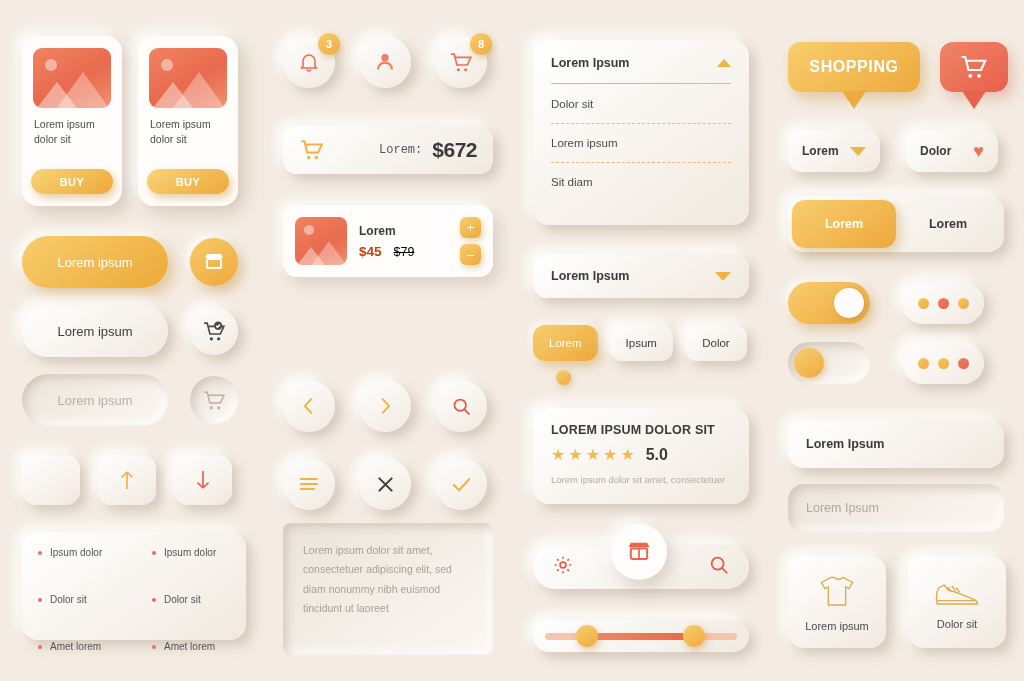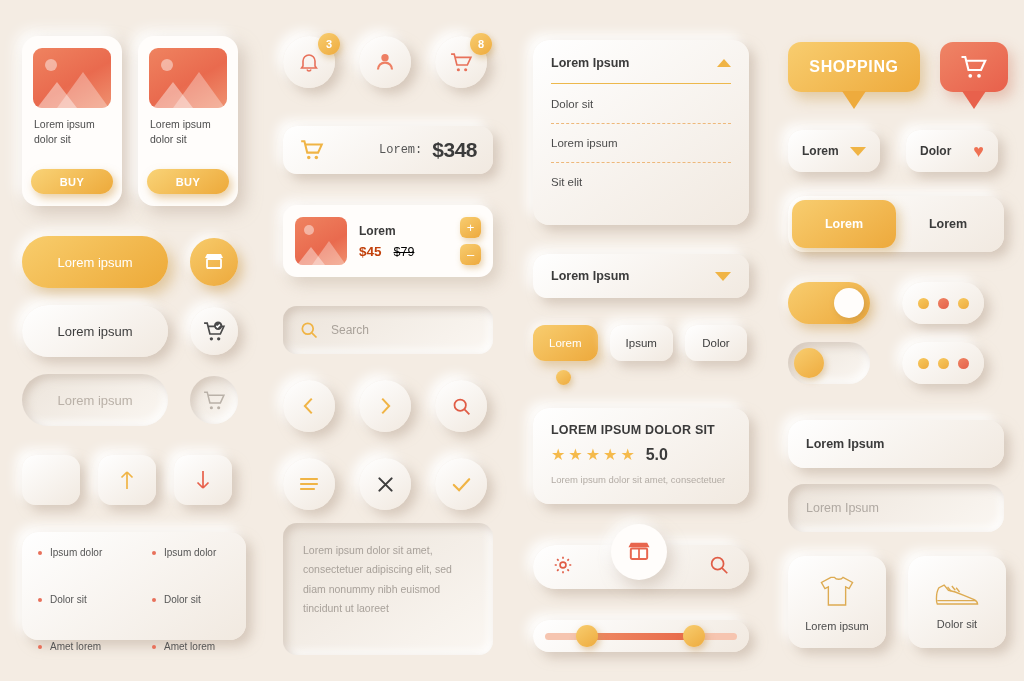--- a/index.html
+++ b/index.html
@@ -119,21 +119,21 @@
   }
   .search-ph { font-size:12px; color:#a9a29a; }
 
   .nav-grid { position:absolute; left:283px; top:380px; display:grid;
     grid-template-columns:repeat(3,52px); gap:26px 24px; }
   .nav-circ { width:52px; height:52px; border-radius:50%;
     display:flex; align-items:center; justify-content:center; }
 
   .textarea {
     position:absolute; left:283px; top:523px; width:210px; height:132px;
-    border-radius:14px; padding:18px 20px; font-size:10.5px; color:#a8a19a; line-height:1.85;
+    border-radius:8px; padding:18px 20px; font-size:10.5px; color:#a8a19a; line-height:1.85;
   }
 
   
   .accordion {
     position:absolute; left:533px; top:40px; width:216px; height:185px;
     border-radius:16px; padding:16px 18px;
   }
   .acc-head { display:flex; align-items:center; justify-content:space-between;
     font-size:12.5px; font-weight:bold; color:#3b3b3b; }
   .acc-rule { height:1px; background:#edb84c; margin:13px 0 14px; }
@@ -370,21 +370,21 @@
     </div>
   </div>
 
   <div class="total-bar neu">
     <svg width="26" height="26" viewBox="0 0 24 24" fill="none" stroke="#f0b445" stroke-width="1.9">
       <path d="M2 4h3l2.6 10.4h10L21 7H6"></path>
       <circle cx="9" cy="19" r="1.6" fill="#f0b445" stroke="none"></circle>
       <circle cx="16" cy="19" r="1.6" fill="#f0b445" stroke="none"></circle>
     </svg>
     <span class="total-label">Lorem:</span>
-    <span class="total-val">$348</span>
+    <span class="total-val">$672</span>
   </div>
 
   <div class="cart-item">
     <div class="cart-thumb">
       <div class="sun" style="left:9px;top:8px;width:10px;height:10px;position:absolute;border-radius:50%;background:rgba(255,255,255,.45)"></div>
       <div style="position:absolute;bottom:0;left:2px;width:0;height:0;border-style:solid;border-width:0 14px 18px 14px;border-color:transparent transparent rgba(255,255,255,.42) transparent"></div>
       <div style="position:absolute;bottom:0;right:1px;width:0;height:0;border-style:solid;border-width:0 17px 24px 17px;border-color:transparent transparent rgba(255,255,255,.32) transparent"></div>
     </div>
     <div>
       <div class="ci-name">Lorem</div>
@@ -392,27 +392,20 @@
         <span class="ci-new">$45</span>
         <span class="ci-old">$79</span>
       </div>
     </div>
     <div class="steppers">
       <button class="step-btn">+</button>
       <button class="step-btn">–</button>
     </div>
   </div>
 
-  <div class="search-field neu-in">
-    <svg width="20" height="20" viewBox="0 0 24 24" fill="none" stroke="#f0b445" stroke-width="2.1">
-      <circle cx="10.5" cy="10.5" r="6.5"></circle>
-        <path d="M15.4 15.4L21 21"></path>
-    </svg>
-    <span class="search-ph">Search</span>
-  </div>
 
   <div class="nav-grid">
     <div class="nav-circ neu">
       <svg width="22" height="22" viewBox="0 0 24 24" fill="none" stroke="#f0b445" stroke-width="2.2">
           <path d="M15 4L7.5 12 15 20"></path>
         </svg>
     </div>
     <div class="nav-circ neu">
       <svg width="22" height="22" viewBox="0 0 24 24" fill="none" stroke="#f0b445" stroke-width="2.2">
           <path d="M9 4l7.5 8L9 20"></path>
@@ -446,21 +439,21 @@
   <div class="accordion neu">
     <div class="acc-head">
       <span>Lorem Ipsum</span>
       <span class="tri-up"></span>
     </div>
     <div class="acc-rule"></div>
     <div class="acc-item">Dolor sit</div>
     <div class="acc-dash"></div>
     <div class="acc-item">Lorem ipsum</div>
     <div class="acc-dash"></div>
-    <div class="acc-item">Sit elit</div>
+    <div class="acc-item">Sit diam</div>
   </div>
 
   <div class="select-box neu">
     <span>Lorem Ipsum</span>
     <span class="tri-down"></span>
   </div>
 
   <div class="chips">
     <button class="chip active">Lorem</button>
     <button class="chip neu">Ipsum</button>

